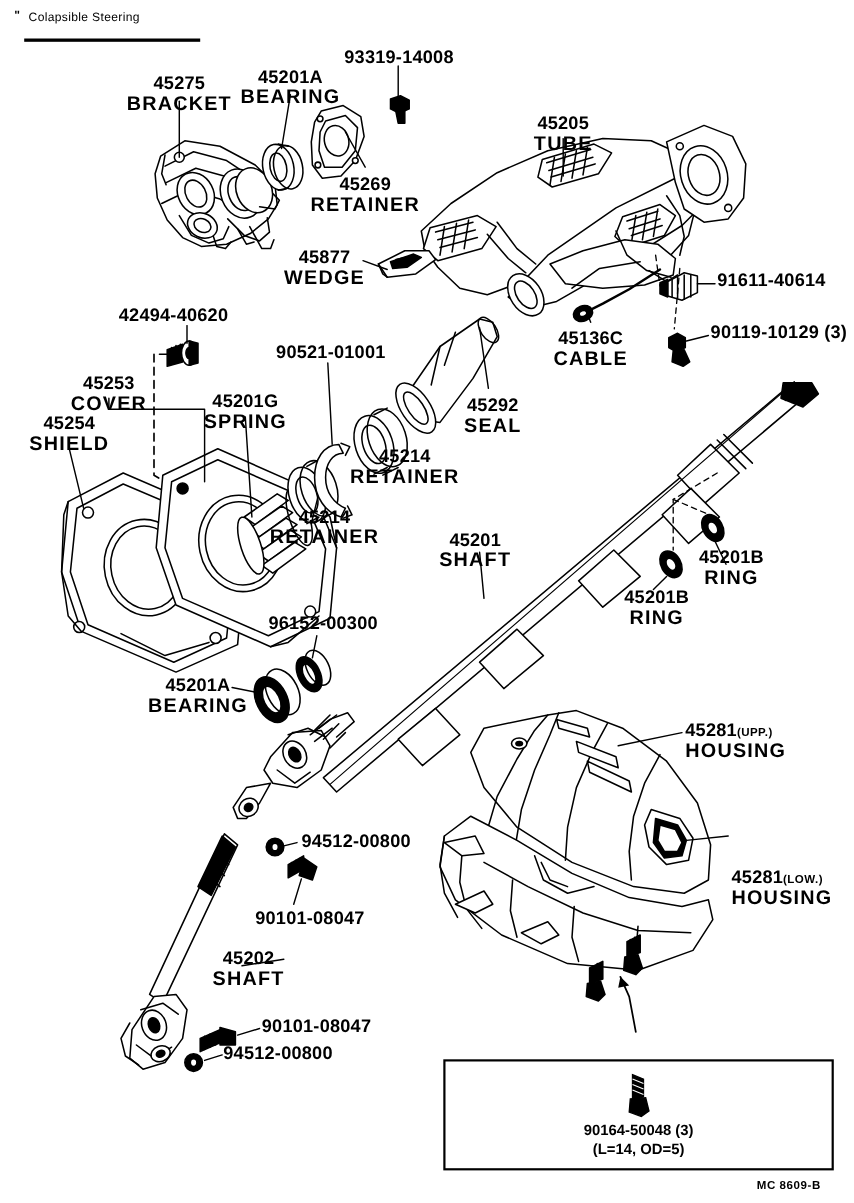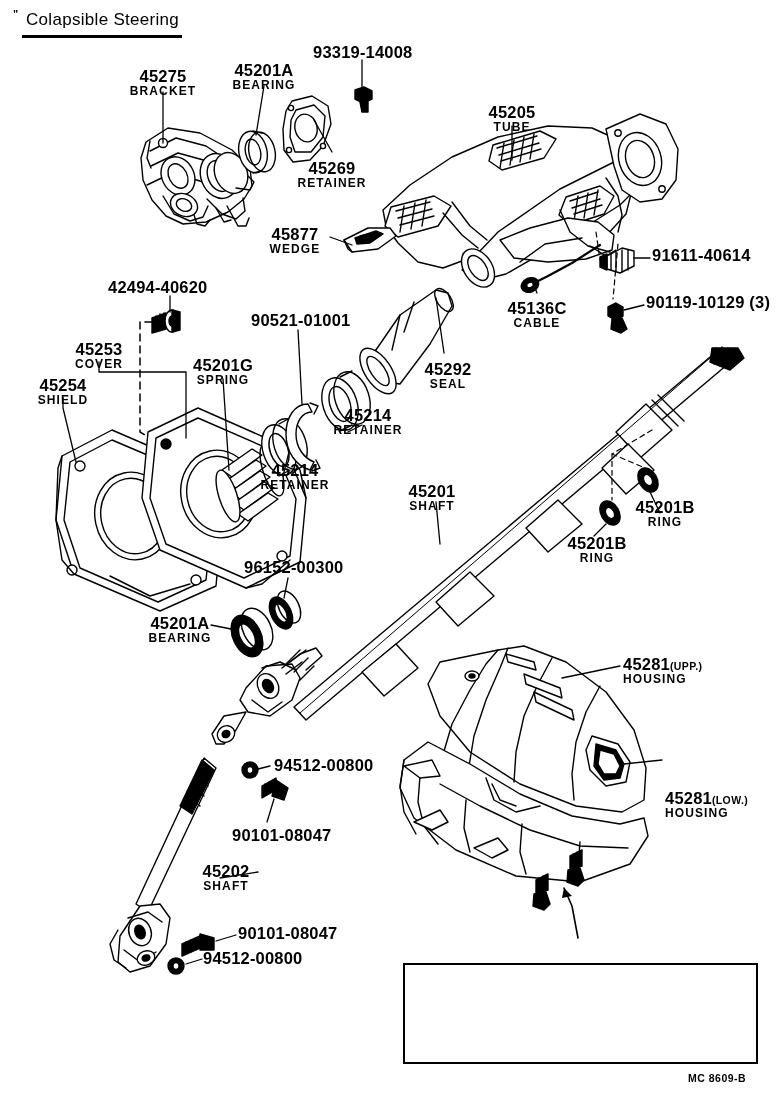--- a/index.html
+++ b/index.html
@@ -7,26 +7,26 @@
     width:776px;height:1094px;position:relative;overflow:hidden;
     font-family:"Liberation Sans","DejaVu Sans",sans-serif;
     color:#000;
   }
   #sheet{position:absolute;left:0;top:0;width:776px;height:1094px;}
   #art{position:absolute;left:0;top:0;width:776px;height:1094px;}
 
   
   .lbl{position:absolute;white-space:nowrap;line-height:1.02;}
   .pn{font-size:16.5px;font-weight:bold;letter-spacing:.2px;}
-  .nm{font-size:12px;font-weight:bold;letter-spacing:1.1px;}
+  .nm{font-size:18px;font-weight:bold;letter-spacing:1.1px;}
   .sub{font-size:10.5px;font-weight:bold;letter-spacing:.4px;}
   .ctr{text-align:center;transform:translateX(-50%);}
   .lft{text-align:left;}
 
-  #title{position:absolute;left:26px;top:10px;font-size:17px;
+  #title{position:absolute;left:26px;top:10px;font-size:11px;
          letter-spacing:.3px;font-weight:400;}
   #title-rule{position:absolute;left:22px;top:35px;width:160px;height:3px;background:#000;}
   #title-tick{position:absolute;left:13px;top:8px;font-size:11px;font-weight:bold;}
 
   #footer-code{position:absolute;left:688px;top:1072px;font-size:10.5px;
                font-weight:bold;letter-spacing:.5px;}
 
   
   #legend{position:absolute;left:403px;top:963px;width:355px;height:101px;
           border:2px solid #000;box-sizing:border-box;display:flex;}
@@ -552,16 +552,29 @@
       <div class="nm">HOUSING</div>
     </div>
 
     <div class="lbl lft" style="left:665px;top:750px;margin-top:40px;">
       <div class="pn"><span>45281</span><span class="sub">(LOW.)</span></div>
       <div class="nm">HOUSING</div>
     </div>
   </div>
 
   <div id="legend">
+    <div class="legend-cell">
+      <svg class="legend-screw" width="40" height="46" viewBox="0 0 40 46">
+        <g fill="#000" stroke="#000" stroke-width="1.2">
+          <path d="M14,2 L24,6 L24,22 L14,26 Z"></path>
+          <path d="M14,6 L24,10 M14,11 L24,15 M14,16 L24,20" stroke="#fff" stroke-width="1"></path>
+          <path d="M12,24 L11,36 L22,40 L29,35 L26,23 Z"></path>
+        </g>
+      </svg>
+      <div class="legend-txt">
+        <span class="spec">90164-50048 (3)</span>
+        <span class="spec">(L=14, OD=5)</span>
+      </div>
+    </div>
   </div>
 
   <div id="footer-code">MC 8609-B</div>
 </div>
 
 </body></html>

